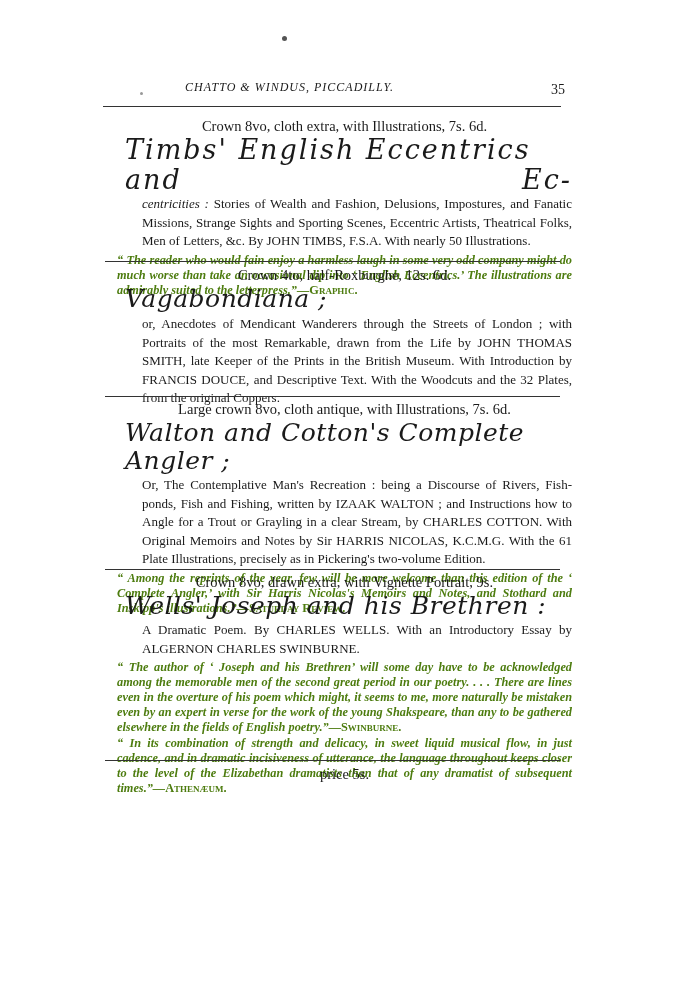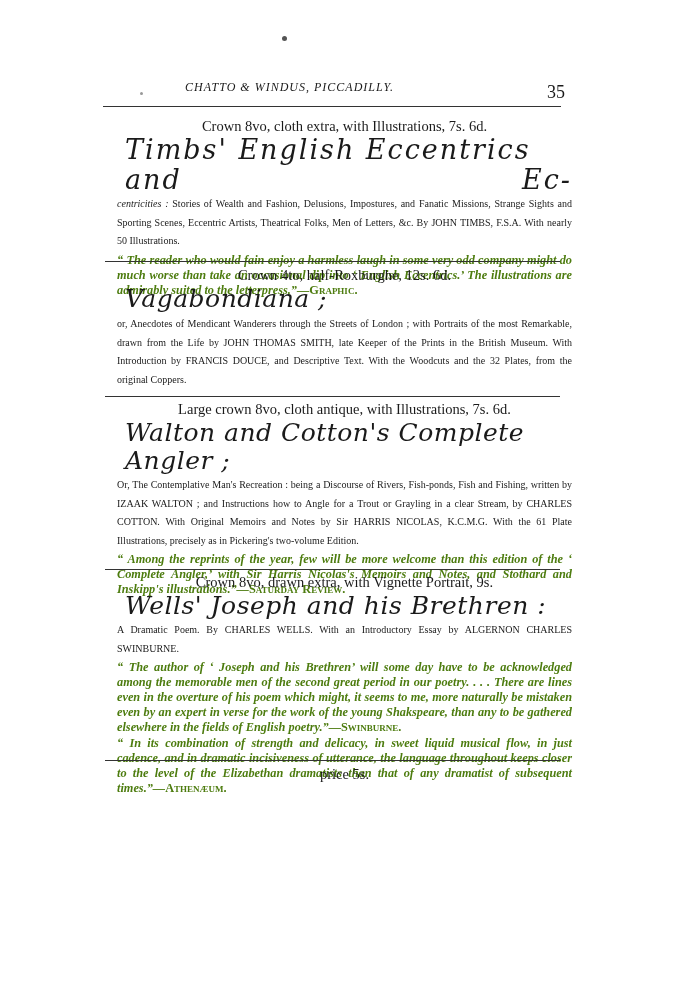--- a/index.html
+++ b/index.html
@@ -3,29 +3,29 @@
   <meta charset="utf-8">
   <style>
     html, body { margin: 0; padding: 0; background: #ffffff; }
     body { width: 675px; height: 1000px; position: relative; overflow: hidden;
       font-family: "Liberation Serif", "DejaVu Serif", serif; color: #1a1a1a; }
     .page { position: absolute; left: 105px; top: 0; width: 460px; }
     .speck { position: absolute; background: #555; border-radius: 50%; }
     .header { position: absolute; top: 80px; left: 0; width: 460px; height: 22px; }
     .running-title { position: absolute; left: 80px; top: 0; font-style: italic;
       font-size: 12px; letter-spacing: 1px; }
-    .page-number { position: absolute; right: 0; top: 2px; font-size: 18px; }
+    .page-number { position: absolute; right: 0; top: 2px; font-size: 14px; }
     .rule { position: absolute; left: 0; width: 455px; border-top: 1.4px solid #333; }
     .rule.head { top: 106px; left: -2px; width: 458px; }
     .entry { position: absolute; left: 12px; width: 455px; }
     .format { text-align: center; font-size: 14.5px; line-height: 18px; }
     .title { font-family: "DejaVu Serif", serif; font-style: italic; font-size: 25px;
       line-height: 28px; letter-spacing: 0.5px; margin-left: 8px; }
-    .body { font-size: 10px; line-height: 18.5px; text-align: justify;
-      }
+    .body { font-size: 13px; line-height: 18.5px; text-align: justify;
+      margin-left: 25px; }
     .body i { font-style: italic; }
     .quote { font-size: 12.3px; line-height: 15px; text-align: justify; font-style: italic;
       font-weight: bold; color: #4d7c0f; }
     .sc { font-variant: small-caps; font-style: normal; }
     .tj { text-align-last: justify; }
   </style>
 </head>
 <body>
 
 <div class="page">

